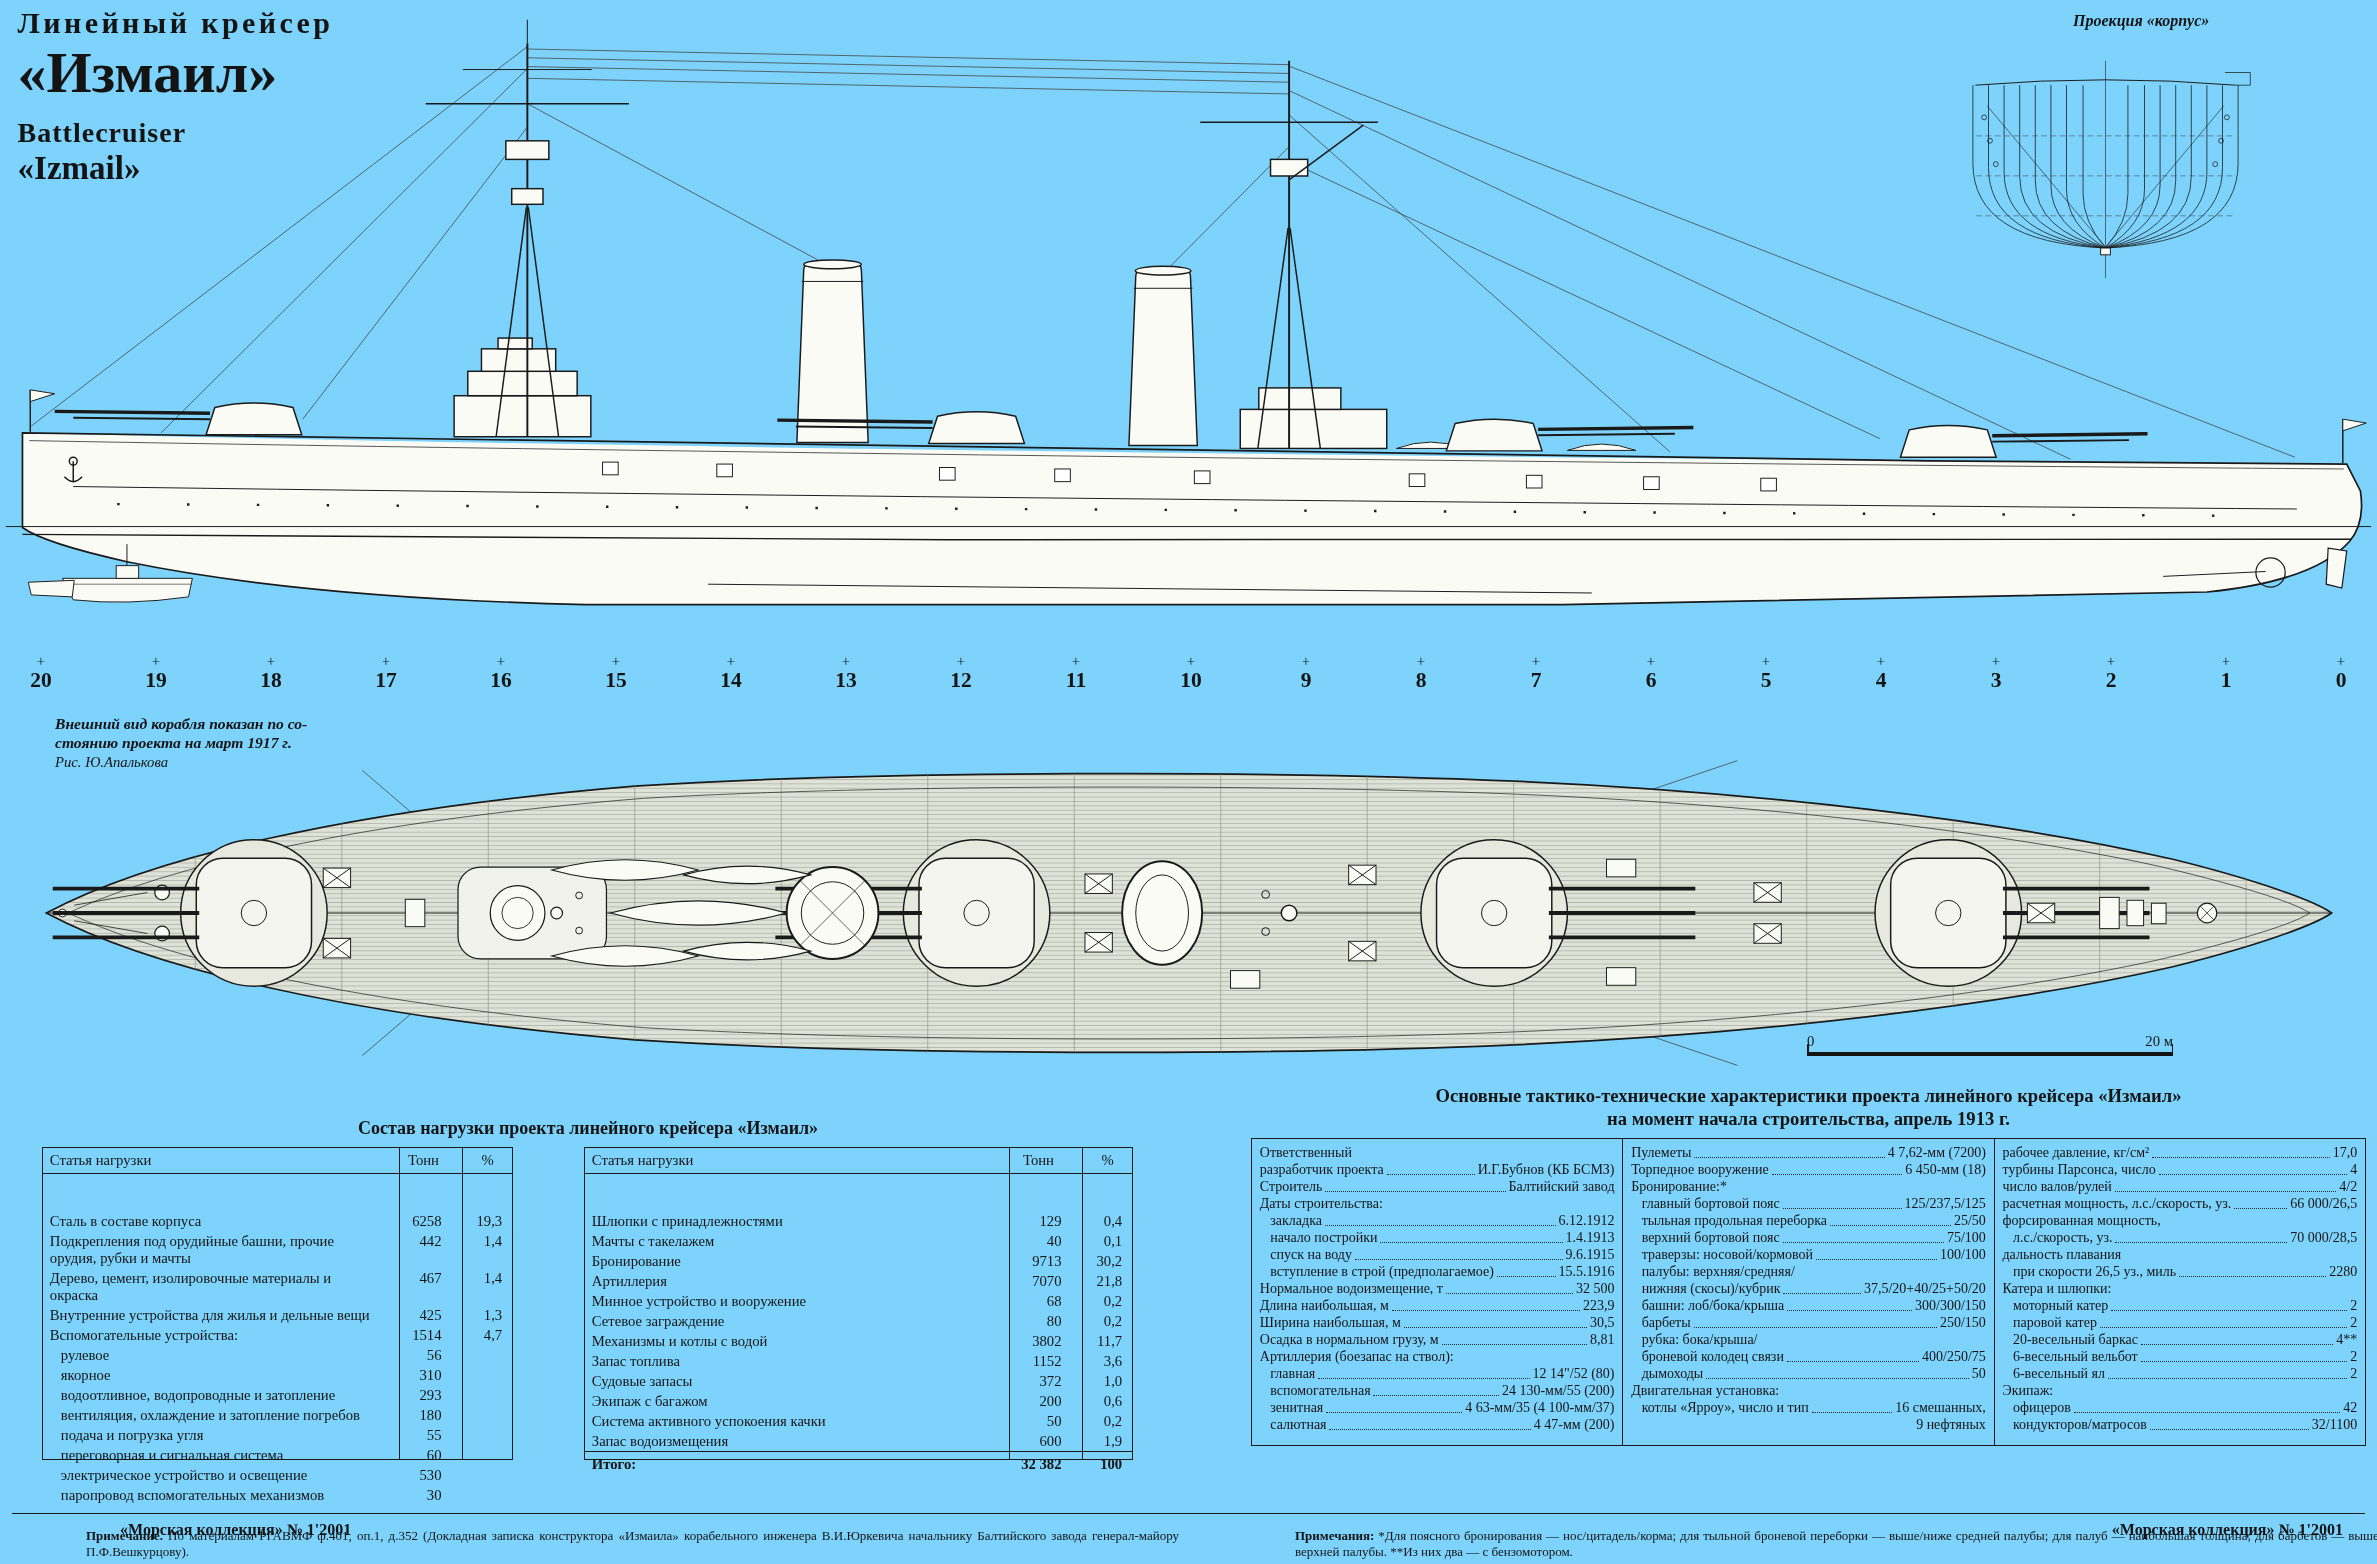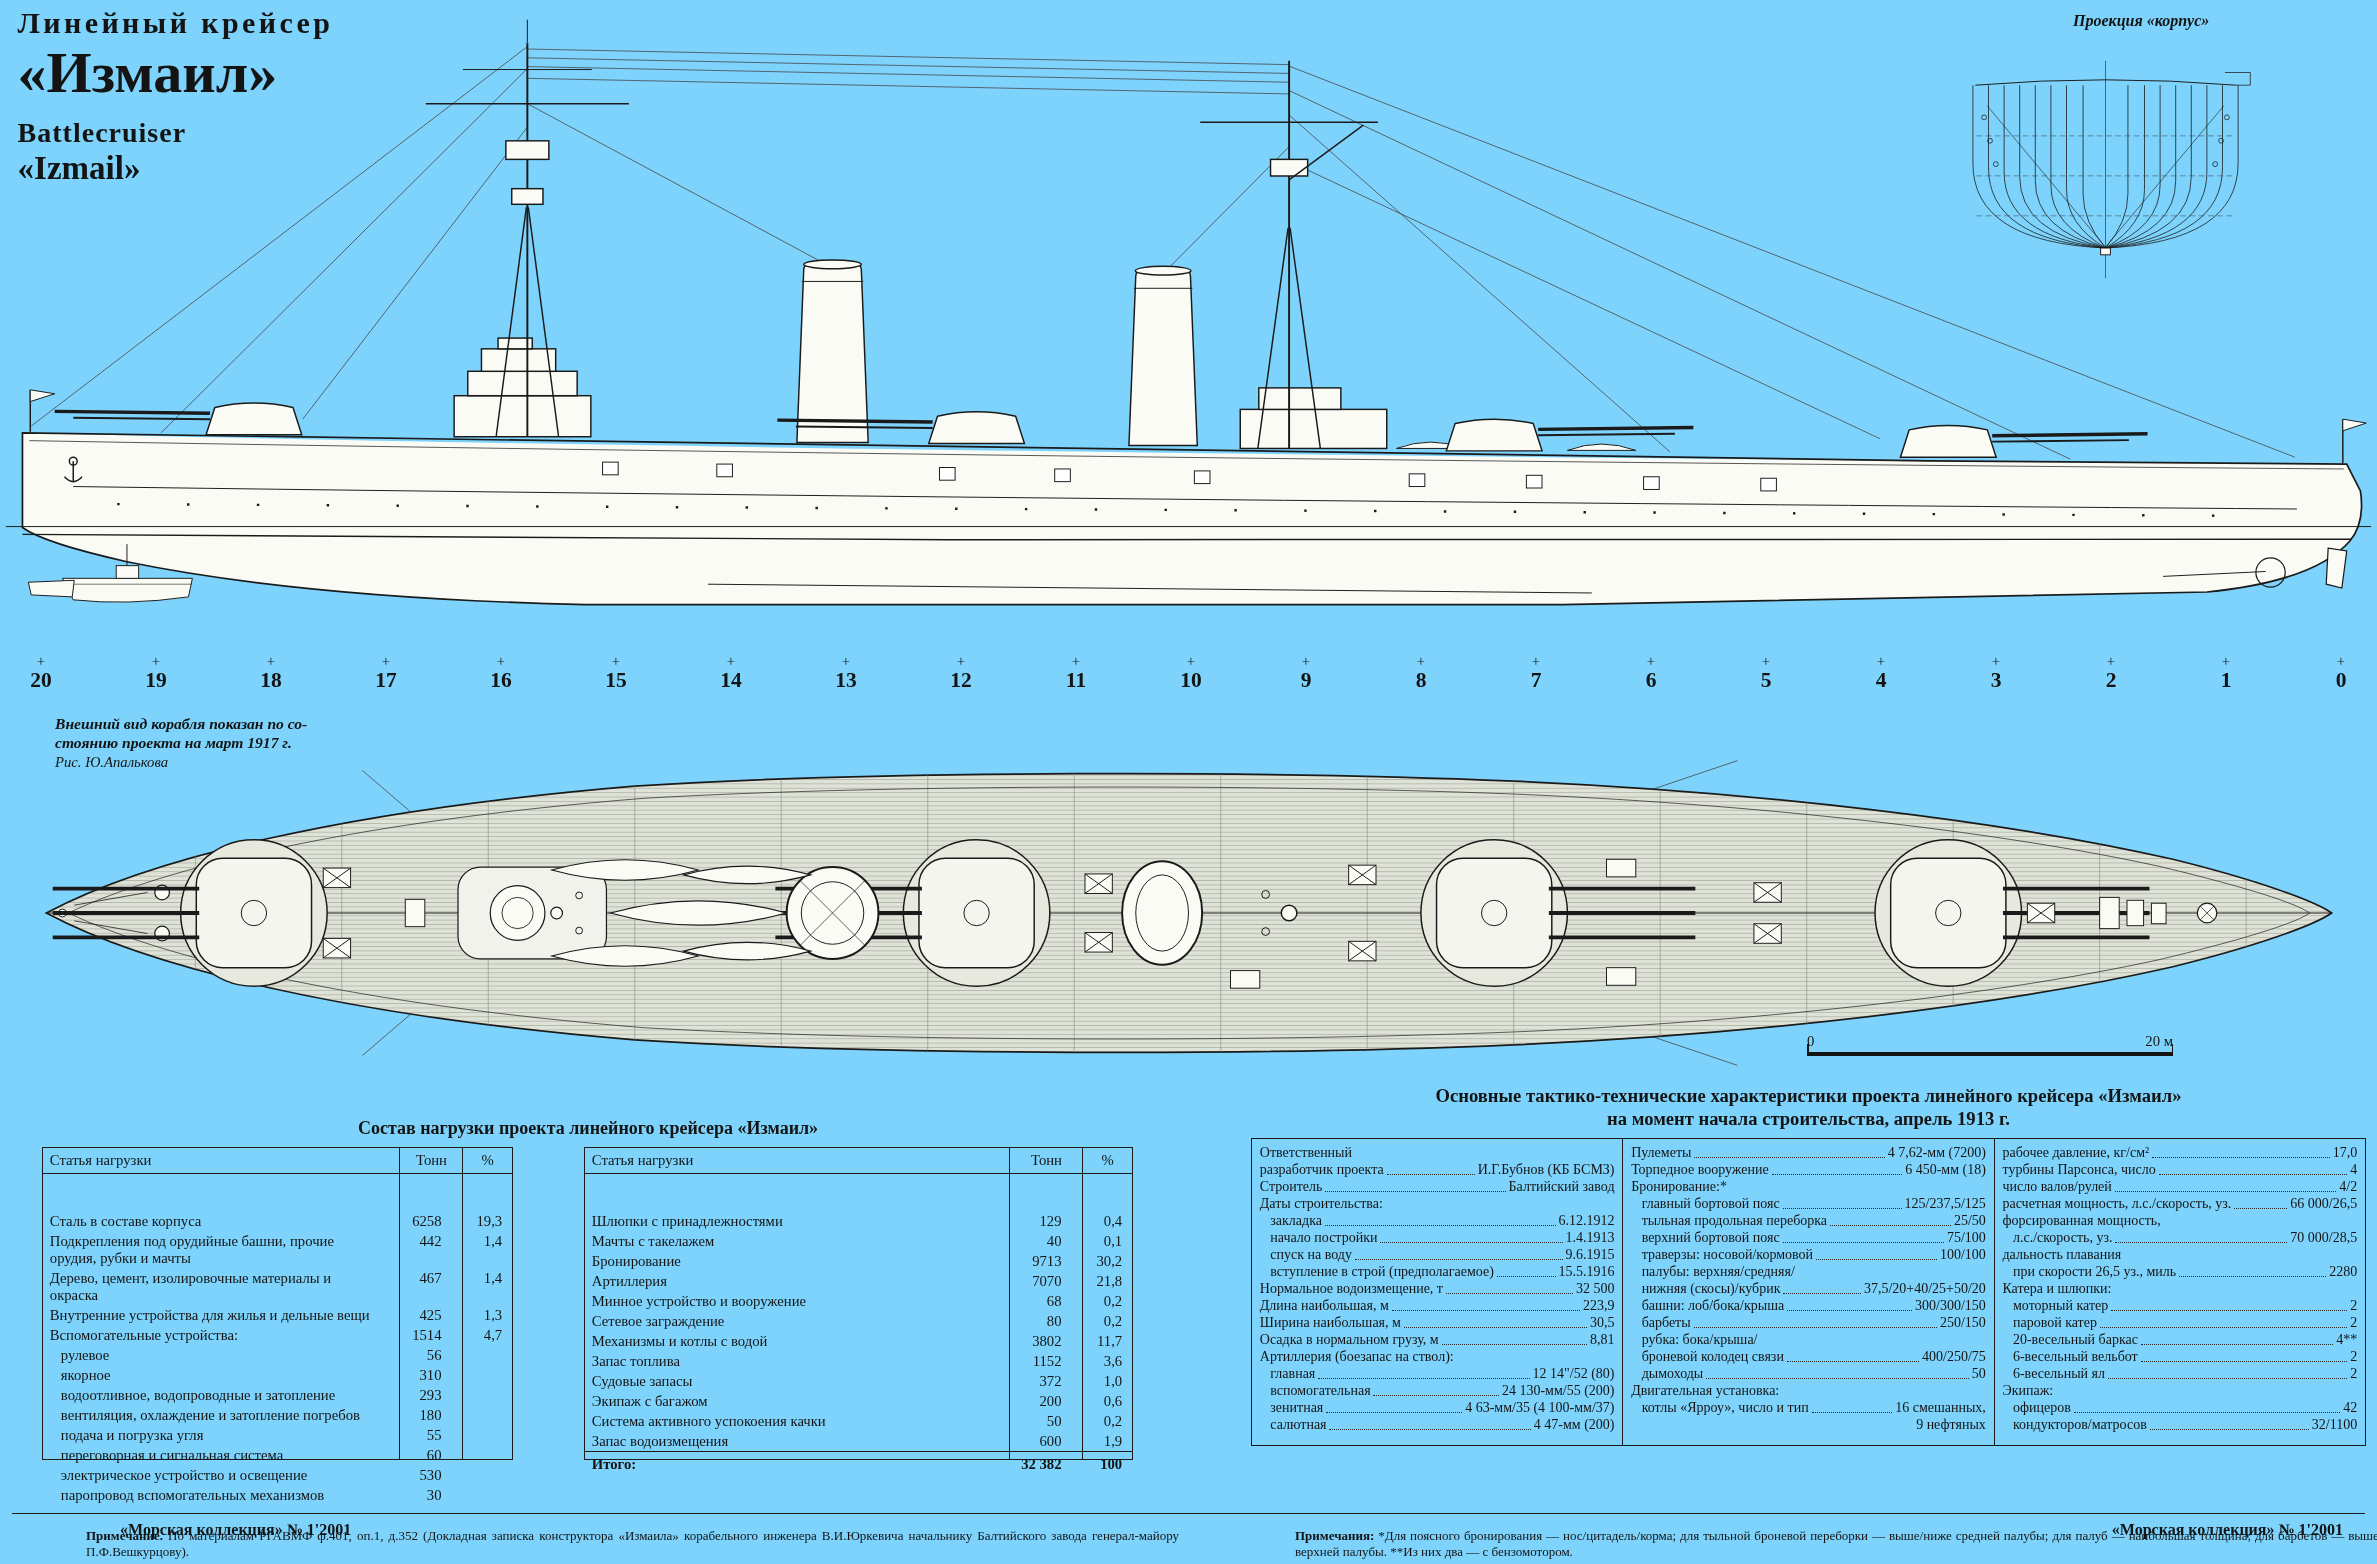--- a/index.html
+++ b/index.html
@@ -32,21 +32,21 @@
   .sb-bar{height:4.9px;background:#141414;margin-top:2px;position:relative;}
   .sb-bar::before,.sb-bar::after{content:"";position:absolute;top:-7.8px;width:1.5px;height:7.8px;background:#141414;}
   .sb-bar::before{left:0;}.sb-bar::after{right:0;}
 
   
   .load-heading{position:absolute;left:42px;top:1118px;width:1092px;text-align:center;font-size:18px;font-weight:bold;z-index:6;}
   .load-table{position:absolute;top:1147px;height:313px;border:1.5px solid #1a1a1a;display:flex;flex-direction:column;
               z-index:6;font-size:14.7px;box-sizing:border-box;}
   .lt1{left:42px;width:471px;}
   .lt2{left:584px;width:549px;}
-  .lt-header{display:flex;border-bottom:1.2px solid #1a1a1a;align-items:center;height:25.4px;flex:0 0 auto;}
+  .lt-header{display:flex;border-bottom:1.2px solid #1a1a1a;align-items:center;height:25.4px;flex:0 0 auto;gap:8px;}
   .lt-row{display:flex;padding:1.5px 0;}
   .lt-name{flex:1;padding:0 4.9px 0 6.8px;line-height:17px;}
   .lt-tons{width:63px;text-align:right;padding-right:11.7px;line-height:17px;}
   .lt-pct{width:49px;text-align:right;padding-right:9.8px;line-height:17px;}
   .lt2 .lt-tons{width:73px;}
   .lt-header .lt-name{font-weight:normal;}
   .lt-header .lt-tons,.lt-header .lt-pct{text-align:center;padding-right:0;}
   .lt-body{flex:1 1 auto;display:flex;flex-direction:column;margin-top:37px;}
   .lt-total{display:flex;border-top:1.2px solid #1a1a1a;padding:3.4px 0;font-weight:bold;flex:0 0 auto;justify-content:space-between;}
   .vl{position:absolute;top:0;bottom:0;width:0;border-left:1.2px solid #1a1a1a;}

